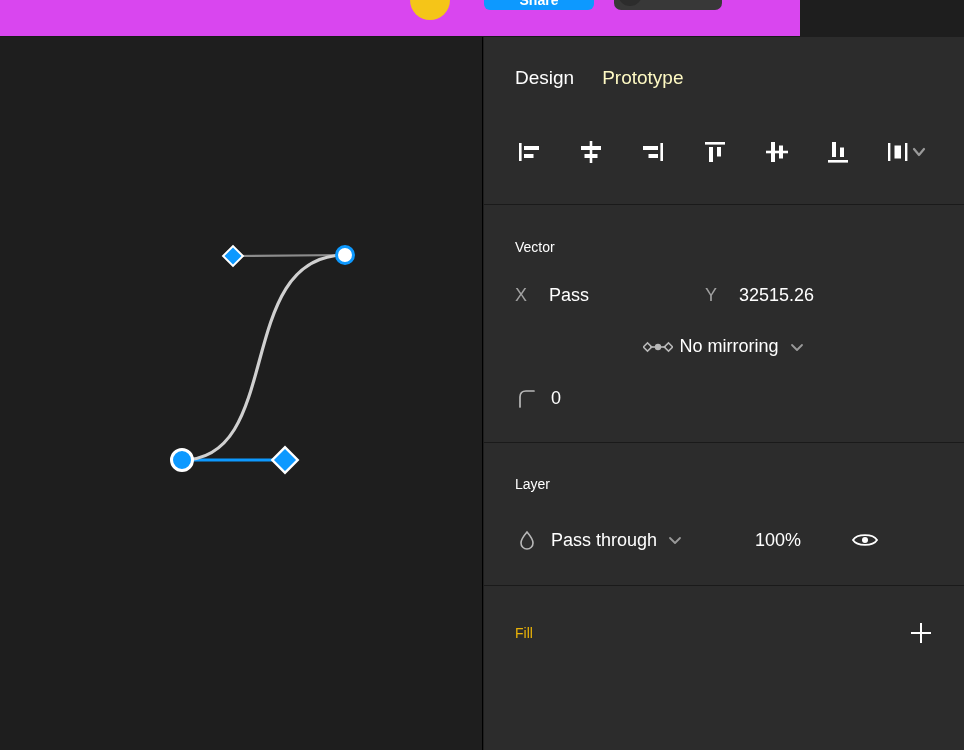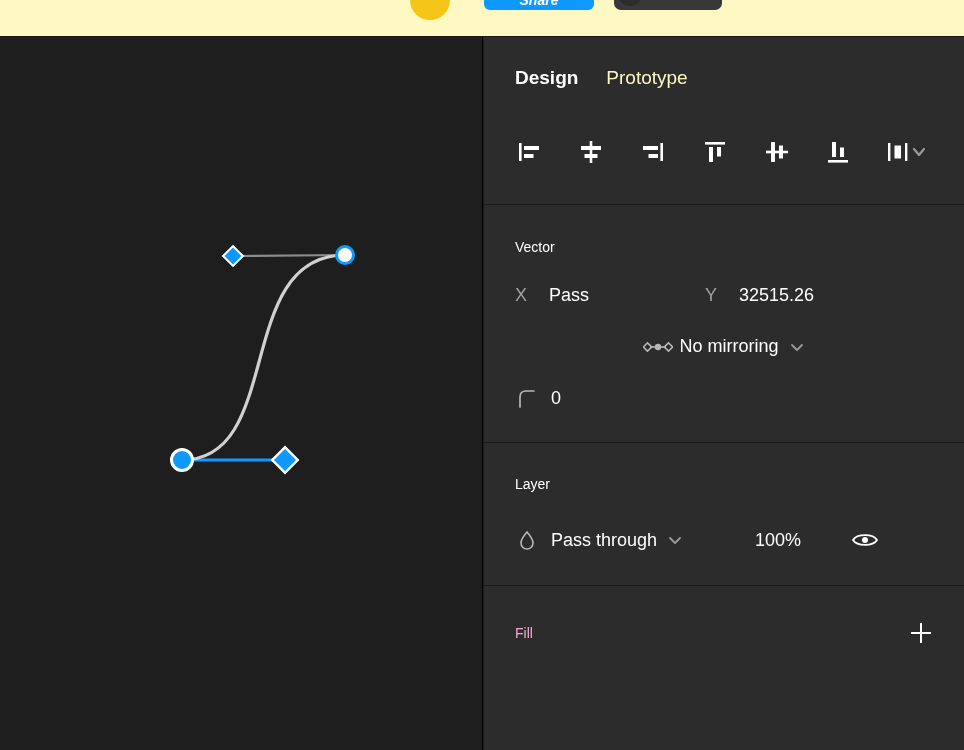--- a/index.html
+++ b/index.html
@@ -6,25 +6,24 @@
   html, body {
     width: 964px; height: 750px;
     background: #1e1e1e;
     font-family: "Liberation Sans", sans-serif;
     overflow: hidden;
   }
   #app { position: relative; width: 964px; height: 750px; }
 
   
   .topbar {
-    position: absolute; left: 0; top: 0; width: 964px; height: 37px;
-    background: #fef9c3;
+    position: absolute; left: 0; top: 0; width: 800px; height: 37px;
+    background: #d946ef;
     border-bottom: 1px solid #1a1a1a;
     overflow: hidden;
-    font-style: italic;
   }
   .tb-avatar {
     position: absolute; left: 410px; top: -20px;
     width: 40px; height: 40px; border-radius: 50%;
     background: #f5c518;
     overflow: hidden;
   }
   .tb-share {
     position: absolute; left: 484px; top: -22px;
     width: 110px; height: 32px; border-radius: 6px;
@@ -76,21 +75,21 @@
 
   .tabs {
     display: flex; align-items: center;
     gap: 28px; padding: 24px 31px 0 31px;
     height: 62px;
   }
   .tab {
     font-size: 19px; cursor: pointer;
     padding-bottom: 4px;
   }
-  .tab.active { color: #ffffff; font-weight: bold; }
+  .tab.active { color: #ffffff; font-weight: normal; }
   .tab.inactive { color: #fef9c3; }
 
   .alignbar {
     height: 105px;
     display: flex; align-items: center;
     padding: 0 20px 0 14px;
     gap: 0;
   }
   .align-btn {
     width: 63px; height: 44px;
@@ -110,21 +109,21 @@
     display: flex; align-items: center; justify-content: flex-start;
   }
   .field-value {
     color: #ffffff; font-size: 18px;
     cursor: text;
   }
   .chev { margin-left: 10px; display: inline-flex; }
   .icon-slot {
     width: 36px; display: flex; align-items: center; justify-content: flex-start;
   }
-  .muted { color: #f9a8d4; }
+  .muted { color: #eab308; }
 </style>
 </head>
 <body>
 
 <div id="app">
 
   <div class="topbar">
     <div class="tb-avatar">
       
       

